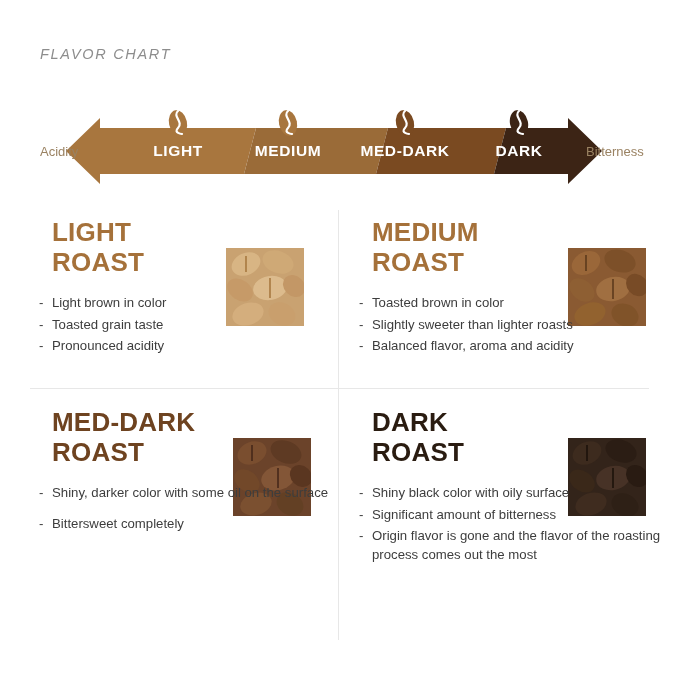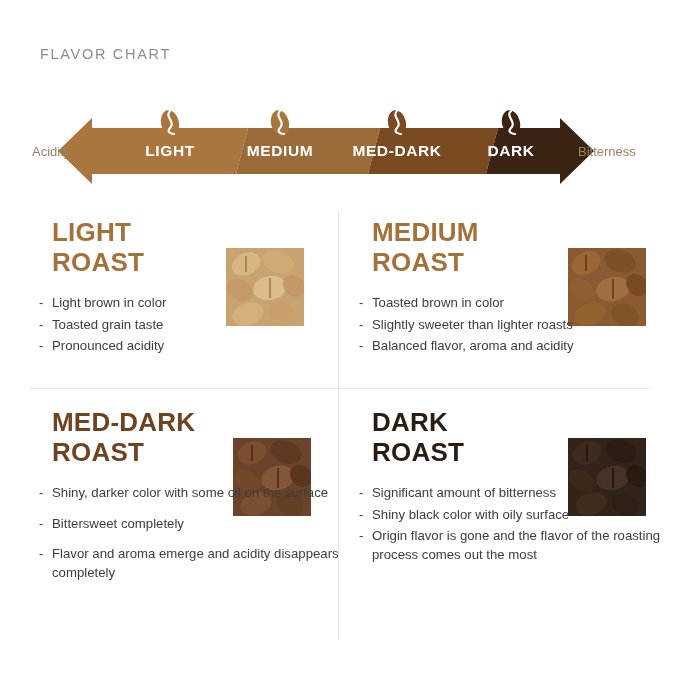--- a/index.html
+++ b/index.html
@@ -22,26 +22,27 @@
   
   #chart-title {
     position: absolute;
     left: 40px;
     top: 46px;
     font-size: 14.5px;
     letter-spacing: 1.7px;
     color: #8d8d8d;
     font-weight: 400;
     white-space: nowrap;
+    font-style: italic;
   }
 
   
   #scale {
     position: absolute;
-    left: 0px;
+    left: 8px;
     top: 106px;
     width: 580px;
     height: 78px;
   }
 
   #scale-svg {
     position: absolute;
     left: 0;
     top: 0;
   }
@@ -280,21 +281,20 @@
         <path d="M 19,7 Q 19,23 19,23" stroke="#46281a" stroke-width="1.6" fill="none"></path>
         <path d="M 45,30 Q 45,50 45,50" stroke="#46281a" stroke-width="1.6" fill="none"></path>
       </svg>
       <div class="quad-heading" id="heading-meddark">
         <span>MED-DARK</span><br>
         <span>ROAST</span>
       </div>
       <ul class="bullets loose">
         <li>Shiny, darker color with some oil on the surface</li>
         <li>Bittersweet completely</li>
-        <li>Flavor and aroma emerge and acidity disappears completely</li>
       </ul>
     </div>
 
     <div class="quad" id="quad-dark">
       <svg class="quad-photo" id="photo-dark" viewBox="0 0 78 78">
         <rect width="78" height="78" fill="#33241a"></rect>
         <ellipse cx="19" cy="15" rx="15" ry="11" fill="#3d2b1e" transform="rotate(-25 19 15)"></ellipse>
         <ellipse cx="53" cy="13" rx="16" ry="11" fill="#2b1d14" transform="rotate(20 53 13)"></ellipse>
         <ellipse cx="14" cy="43" rx="14" ry="10" fill="#3a2819" transform="rotate(36 14 43)"></ellipse>
         <ellipse cx="45" cy="40" rx="17" ry="12" fill="#473226" transform="rotate(-12 45 40)"></ellipse>
@@ -302,20 +302,20 @@
         <ellipse cx="23" cy="66" rx="16" ry="11" fill="#3f2c1f" transform="rotate(-18 23 66)"></ellipse>
         <ellipse cx="57" cy="67" rx="14" ry="11" fill="#2e2016" transform="rotate(27 57 67)"></ellipse>
         <path d="M 19,7 Q 19,23 19,23" stroke="#1c120b" stroke-width="1.6" fill="none"></path>
         <path d="M 45,30 Q 45,50 45,50" stroke="#1c120b" stroke-width="1.6" fill="none"></path>
       </svg>
       <div class="quad-heading" id="heading-dark">
         <span>DARK</span><br>
         <span>ROAST</span>
       </div>
       <ul class="bullets tight">
+        <li>Shiny black color with oily surface</li>
         <li>Significant amount of bitterness</li>
-        <li>Shiny black color with oily surface</li>
         <li>Origin flavor is gone and the flavor of the roasting process comes out the most</li>
       </ul>
     </div>
 
   </div>
 </div>
 
 </body></html>

